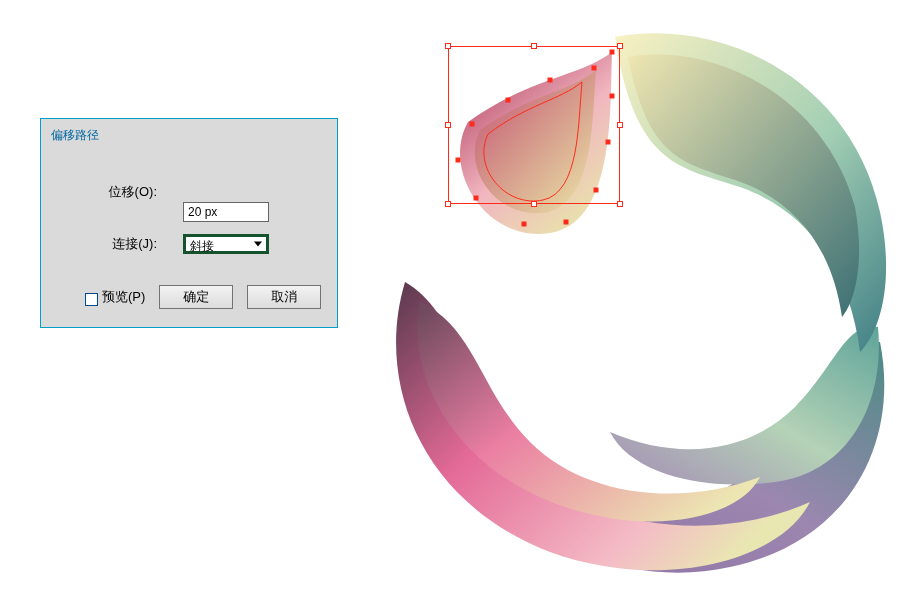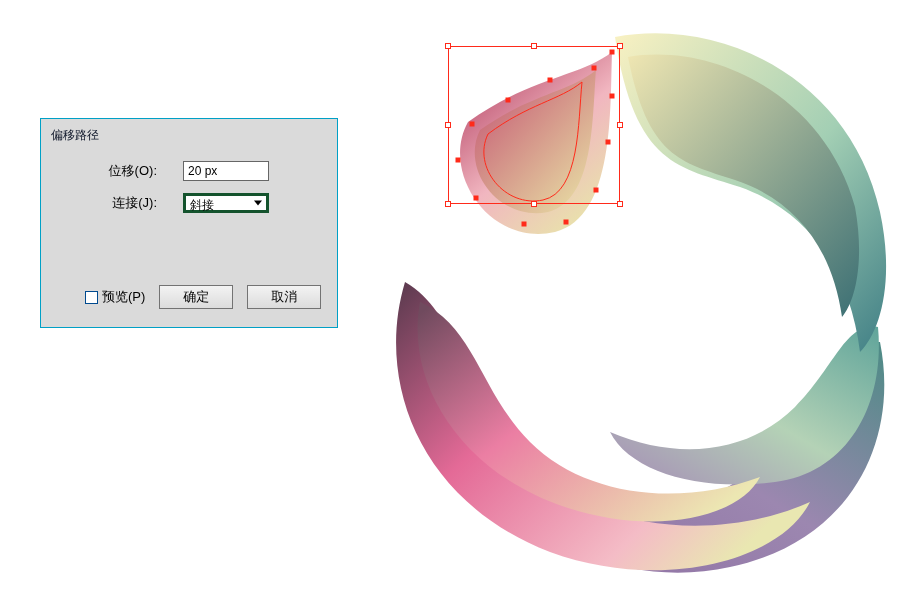--- a/index.html
+++ b/index.html
@@ -19,21 +19,21 @@
     left: 40px; top: 118px;
     width: 298px; height: 210px;
     background: #dadada;
     border: 1px solid #00a0c6;
     box-sizing: border-box;
   }
   .dialog-title {
     position: absolute;
     left: 10px; top: 8px;
     font-size: 12px;
-    color: #0f172a;
+    color: #0369a1;
   }
   .form {
     position: absolute;
     left: 38px; top: 42px;
     width: 240px;
   }
   .row {
     display: flex;
     align-items: center;
     margin-bottom: 12px;
@@ -48,20 +48,21 @@
   }
   .text-input {
     height: 20px;
     width: 86px;
     border: 1px solid #666;
     background: #fff;
     font-size: 12px;
     padding: 0 4px;
     box-sizing: border-box;
     font-family: inherit;
+    margin-top: 41px;
   }
   .select-wrap {
     position: relative;
     width: 86px; height: 20px;
   }
   .select-box {
     width: 100%; height: 100%;
     border: 3px solid #14532d;
     background: #fff;
     box-sizing: border-box;
@@ -164,21 +165,21 @@
           <span>斜接</span>
           <span class="select-arrow"></span>
         </div>
       </div>
     </div>
 
 
   </div>
 
   <div class="button-row">
-    <span style="display:flex;align-items:center;">
+    <span style="display:flex;align-items:flex-end;">
       <span class="checkbox"></span>
       <span class="checkbox-label">预览(P)</span>
     </span>
     <button class="btn">确定</button>
     <button class="btn">取消</button>
   </div>
 </div>
 
 <div class="art">
   <svg width="520" height="560" viewBox="0 0 520 560">

